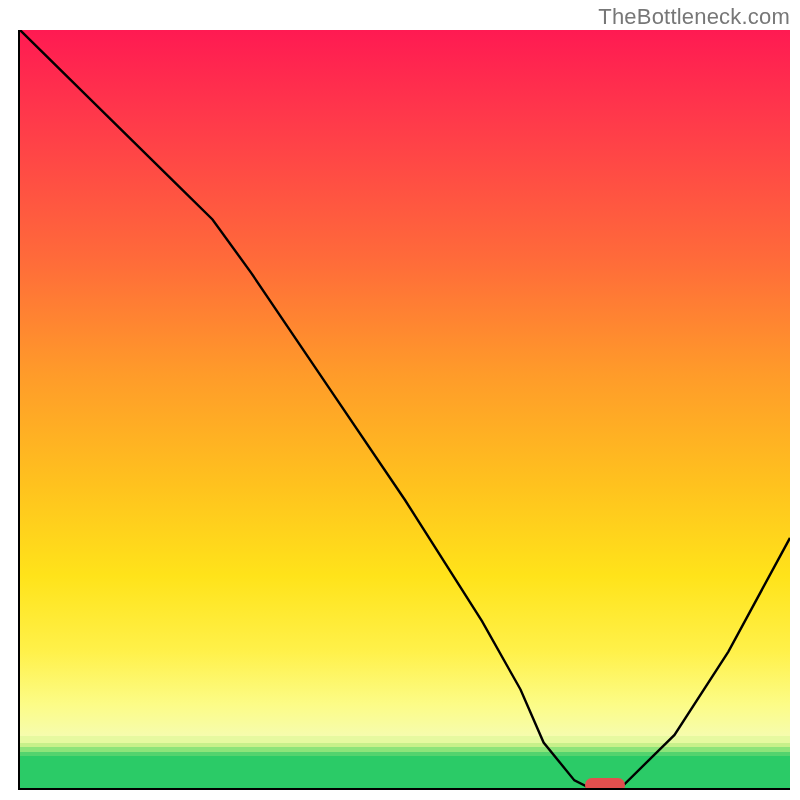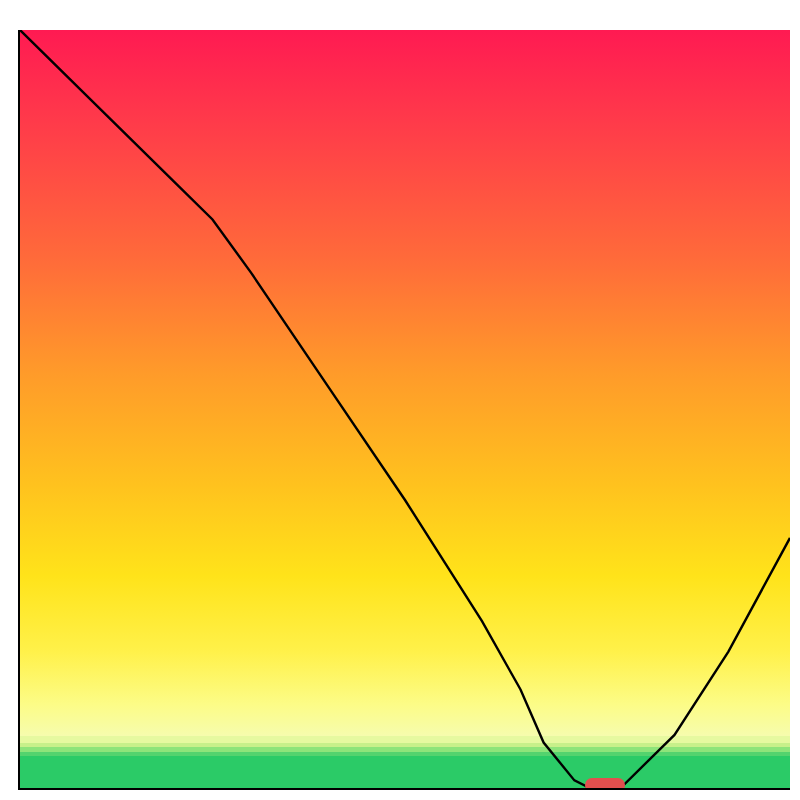--- a/index.html
+++ b/index.html
@@ -73,20 +73,21 @@
     font-size: 22px;
     font-weight: 500;
     letter-spacing: 0.2px;
   }
 </style>
 </head>
 <body>
 
 <div class="frame">
 
+  <div class="watermark">TheBottleneck.com</div>
 
   <div class="plot-area">
     <div class="gradient-bg"></div>
 
     <svg class="curve" viewBox="0 0 770 758" preserveAspectRatio="none">
       <path id="curve-path" fill="none" stroke-width="2.4" stroke="#000000" d="M0.0 0.0 L77.0 75.8 L154.0 151.6 L192.5 189.5 L231.0 242.6 L308.0 356.3 L385.0 470.0 L462.0 591.2 L500.5 659.5 L523.6 712.5 L554.4 750.4 L569.8 758.0 L600.6 758.0 L654.5 704.9 L708.4 621.6 L770.0 507.9"></path>
     </svg>
 
     <div class="marker" id="opt-marker" style="left: 565.2px; top: 748px; background: rgb(226, 80, 78);"></div>
   </div>

